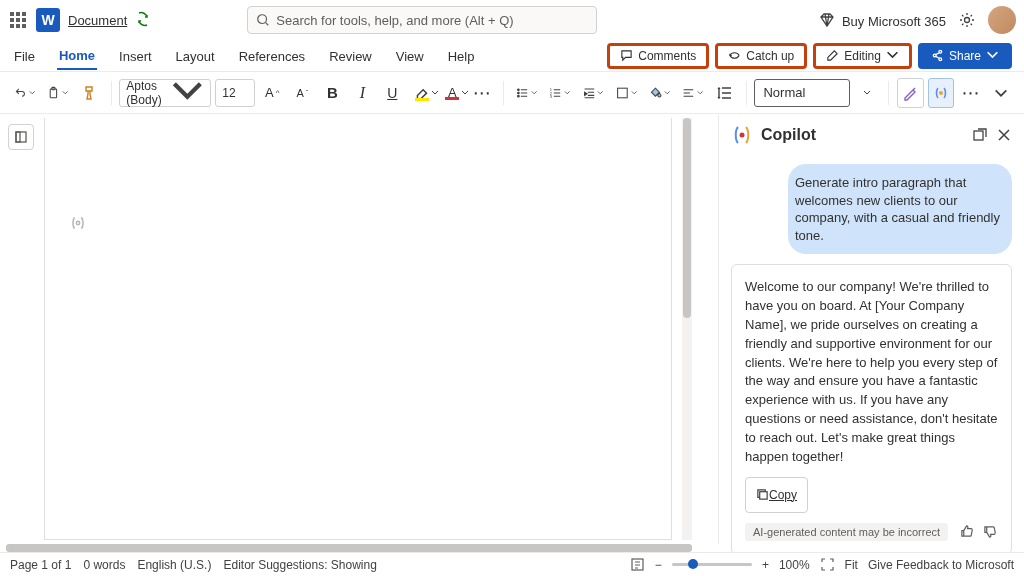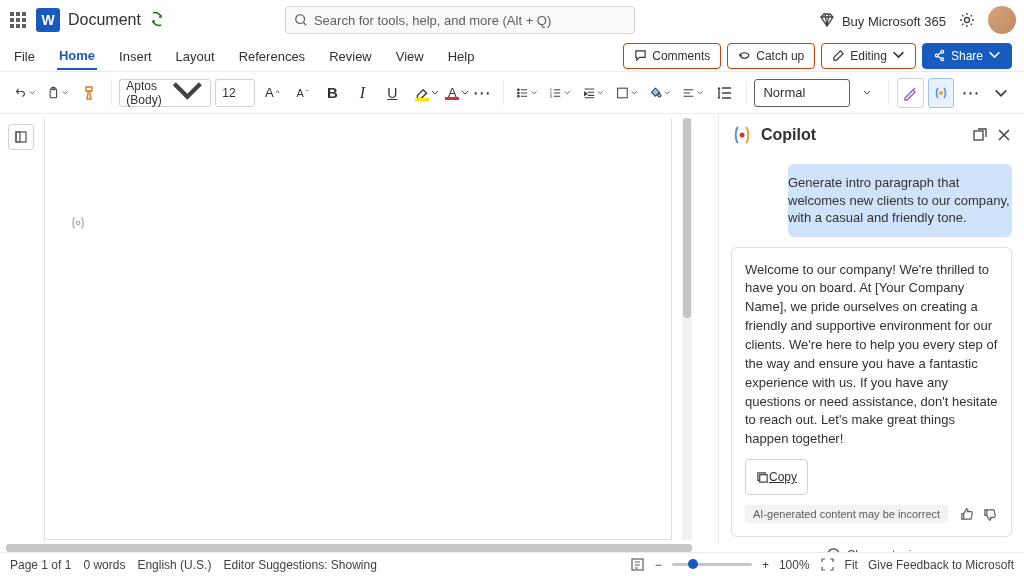--- a/index.html
+++ b/index.html
@@ -2,34 +2,34 @@
 <html><head>
 <meta charset="utf-8">
 <style>
 * { margin: 0; padding: 0; box-sizing: border-box; font-family: "Segoe UI", -apple-system, sans-serif; }
 body { width: 1024px; height: 576px; background: #fff; overflow: hidden; font-size: 13px; color: #323130; }
 
 .titlebar { height: 40px; display: flex; align-items: center; padding: 0 8px; gap: 8px; }
 .app-launcher { width: 20px; height: 20px; display: grid; grid-template-columns: repeat(3,4px); grid-template-rows: repeat(3,4px); gap: 2px; padding: 2px; cursor: pointer; }
 .app-launcher span { background: #605e5c; }
 .word-icon { width: 24px; height: 24px; background: #185abd; border-radius: 3px; color: #fff; display: flex; align-items: center; justify-content: center; font-weight: 600; font-size: 14px; }
-.doc-title { font-size: 16px; }
+.doc-title { font-size: 13px; text-decoration: underline; }
 .sync-icon svg { width: 16px; height: 16px; }
-.searchbar { flex: 0 0 350px; margin-left: 112px; height: 28px; border: 1px solid #d1d1d1; border-radius: 4px; background: #faf9f8; display: flex; align-items: center; padding: 0 8px; gap: 6px; color: #605e5c; }
+.searchbar { flex: 0 0 350px; margin-left: 88px; height: 28px; border: 1px solid #d1d1d1; border-radius: 4px; background: #faf9f8; display: flex; align-items: center; padding: 0 8px; gap: 6px; color: #605e5c; }
 .searchbar svg { width: 14px; height: 14px; }
 .titlebar-right { margin-left: auto; display: flex; align-items: center; gap: 12px; }
 .buy-link { display: flex; align-items: flex-end; gap: 6px; font-size: 13px; cursor: pointer; }
 .gear-icon, .diamond-icon { width: 18px; height: 18px; }
 .avatar { width: 28px; height: 28px; border-radius: 50%; background: linear-gradient(135deg,#d4a680,#c08960); }
 
 .tabbar { height: 32px; display: flex; align-items: center; padding: 0 12px; gap: 20px; border-bottom: 1px solid #edebe9; font-size: 13px; }
 .tab { padding: 6px 2px 5px; cursor: pointer; }
 .tab.active { border-bottom: 2px solid #185abd; font-weight: 600; color: #185abd; }
 .tabbar-right { margin-left: auto; display: flex; gap: 6px; }
-.pill { height: 26px; padding: 0 10px; border: 1px solid #c2410c; border-radius: 4px; display: flex; align-items: center; gap: 5px; font-size: 12px; cursor: pointer; background: #fff; }
+.pill { height: 26px; padding: 0 10px; border: 3px solid #c2410c; border-radius: 4px; display: flex; align-items: center; gap: 5px; font-size: 12px; cursor: pointer; background: #fff; }
 .pill.primary { background: #185abd; color: #fff; border-color: #185abd; }
 .pill svg { width: 13px; height: 13px; }
 
 .ribbon { height: 42px; display: flex; align-items: center; padding: 0 10px; gap: 4px; border-bottom: 1px solid #edebe9; }
 .rbtn { height: 30px; min-width: 26px; padding: 0 4px; display: flex; align-items: center; justify-content: center; gap: 2px; border-radius: 3px; cursor: pointer; }
 .rbtn svg { width: 16px; height: 16px; }
 .rbtn .chev { width: 8px; height: 8px; }
 .rsep { width: 1px; height: 24px; background: #edebe9; margin: 0 4px; }
 .font-select { height: 28px; border: 1px solid #d1d1d1; border-radius: 3px; padding: 0 6px; display: flex; align-items: center; gap: 8px; font-size: 12px; min-width: 92px; justify-content: space-between; cursor: pointer; }
 .size-select { min-width: 40px; gap: 16px; }
@@ -51,21 +51,21 @@
 .copilot-inline { position: absolute; left: 24px; top: 96px; width: 18px; height: 18px; opacity: .6; }
 .vscroll { width: 10px; background: #f3f2f1; position: relative; margin-top: 4px; margin-bottom: 4px; }
 .vscroll .thumb { position: absolute; left: 1px; right: 1px; top: 0; height: 200px; background: #c8c6c4; border-radius: 4px; }
 
 .copilot-panel { width: 306px; border-left: 1px solid #edebe9; display: flex; flex-direction: column; padding: 10px 12px 8px; gap: 10px; }
 .cp-head { display: flex; align-items: center; gap: 8px; }
 .cp-logo { width: 22px; height: 22px; }
 .cp-title { font-size: 16px; font-weight: 600; }
 .cp-head-right { margin-left: auto; display: flex; gap: 8px; }
 .cp-head-right svg { width: 16px; height: 16px; cursor: pointer; }
-.cp-user-bubble { align-self: flex-end; max-width: 224px; background: #cfe4fa; border-radius: 6px; padding: 10px 0; font-size: 13px; line-height: 1.35; margin-top: 8px; }
+.cp-user-bubble { align-self: flex-end; max-width: 224px; background: #cfe4fa; border-radius: 18px; padding: 10px 7px; font-size: 13px; line-height: 1.35; margin-top: 8px; }
 .cp-response { border: 1px solid #e1dfdd; border-radius: 6px; padding: 13px; display: flex; flex-direction: column; gap: 10px; }
 .cp-response-text { font-size: 13px; line-height: 1.45; }
 .copy-btn { align-self: flex-start; height: 36px; padding: 0 10px; border: 1px solid #d1d1d1; border-radius: 4px; display: flex; align-items: center; font-size: 12px; cursor: pointer; text-decoration: underline; }
 .copy-btn svg { width: 13px; height: 13px; }
 .cp-foot { display: flex; align-items: center; gap: 8px; }
 .disclaimer { font-size: 11px; background: #f3f2f1; padding: 3px 8px; border-radius: 3px; color: #605e5c; }
 .cp-foot-right { margin-left: auto; display: flex; gap: 8px; }
 .cp-foot-right svg { width: 15px; height: 15px; cursor: pointer; }
 .change-topic { align-self: center; display: flex; align-items: center; gap: 6px; font-size: 12px; color: #424242; cursor: pointer; }
 .change-topic svg { width: 15px; height: 15px; }

